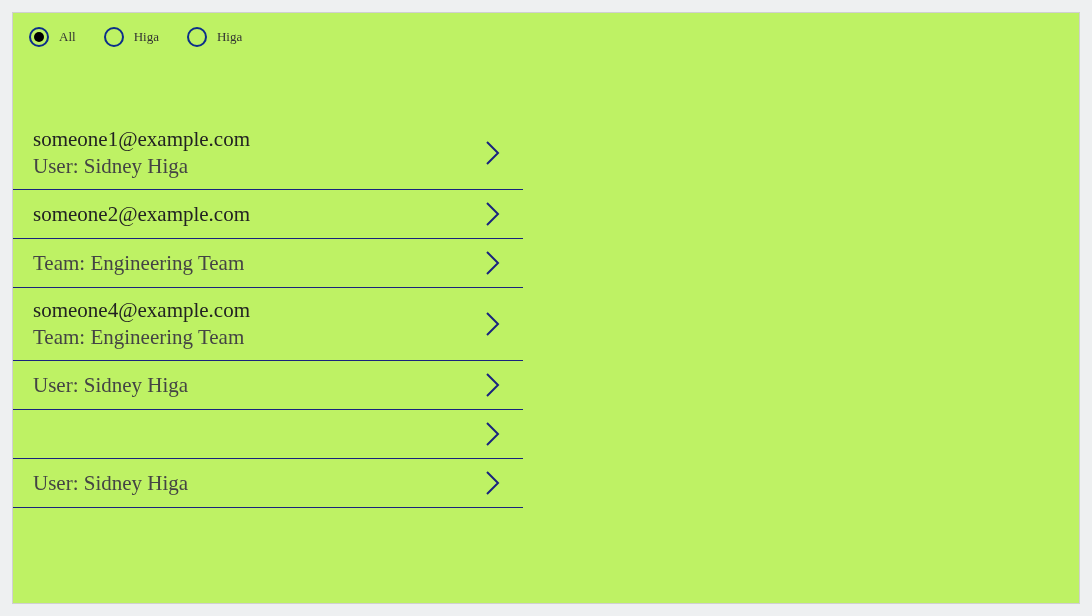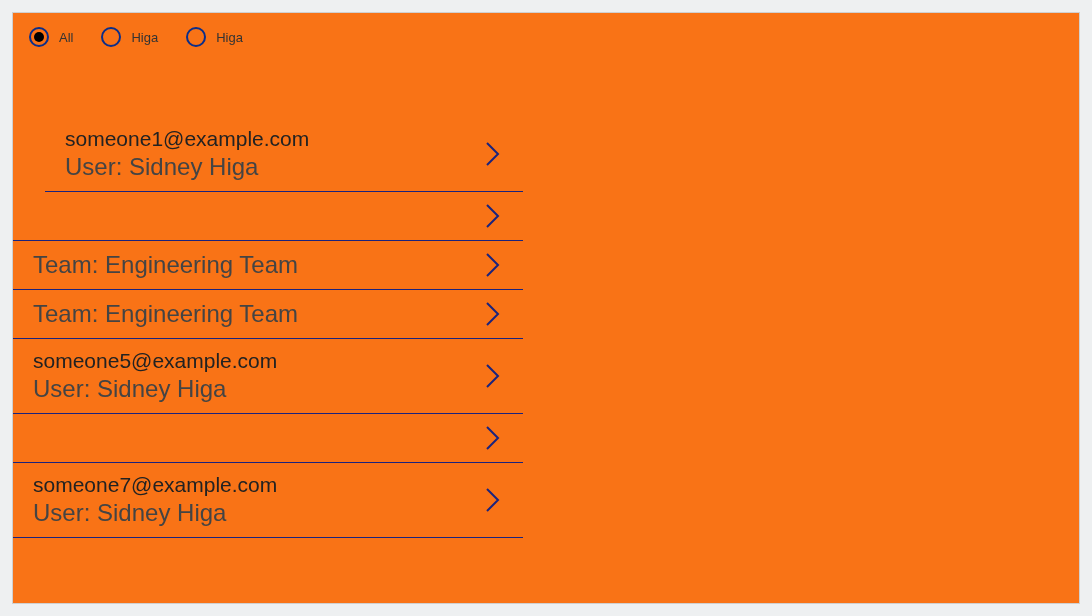--- a/index.html
+++ b/index.html
@@ -1,19 +1,19 @@
 <!DOCTYPE html>
 <html><head>
 <meta charset="utf-8">
 <style>
   * { box-sizing: border-box; margin: 0; padding: 0; }
   html, body { width: 1092px; height: 616px; font-family: "Segoe UI", Arial, sans-serif; background:#eef0f1; }
   .frame {
     position:absolute; left:12px; top:12px; right:12px; bottom:12px;
-    background:#f97316; border:1px solid #d0d0d0;
+    background:#bef264; border:1px solid #d0d0d0;font-family:Liberation Serif, serif;
   }
   .filter-bar {
     display:flex; align-items:center; gap:28px;
     padding:14px 16px 0 16px;
   }
   .radio-option { display:flex; align-items:center; gap:10px; cursor:pointer; }
   .radio-outer {
     width:20px; height:20px; border-radius:50%;
     border:2px solid #0b2e8a; display:flex; align-items:center; justify-content:center;
   }
@@ -27,24 +27,24 @@
   
   .list-wrap::-webkit-scrollbar { width:16px; background:#f1f1f1; }
   .list-wrap::-webkit-scrollbar-thumb { background:#c3c3c3; }
   .list-wrap::-webkit-scrollbar-button { height:14px; background:#f1f1f1; }
   .list-item {
     display:flex; align-items:center; justify-content:space-between;
     padding:10px 20px 10px 20px;
     border-bottom:1px solid #1a237e;
     cursor:pointer;
   }
-  .list-item:first-child { padding-top:14px;margin-left:32px; }
+  .list-item:first-child { padding-top:14px; }
   .item-texts { display:flex; flex-direction:column; gap:2px; }
   .item-email { font-size:21px; color:#222; font-weight:400; }
-  .item-sub   { font-size:24px; color:#444; font-weight:300; }
+  .item-sub   { font-size:21px; color:#444; font-weight:300; }
   .chevron { flex:0 0 auto; }
   .chevron svg { width:20px; height:28px; display:block; }
   .chevron svg path { stroke:#1a237e; stroke-width:2; fill:none; }
 </style>
 </head>
 <body>
 
 <div class="frame">
 
   <div class="filter-bar">
@@ -73,20 +73,21 @@
       </div>
       <span class="chevron">
         <svg viewBox="0 0 20 28">
             <path d="M4 3 L15 14 L4 25"></path>
           </svg>
       </span>
     </div>
 
     <div class="list-item">
       <div class="item-texts">
+        <span class="item-email">someone2@example.com</span>
       </div>
       <span class="chevron">
         <svg viewBox="0 0 20 28">
             <path d="M4 3 L15 14 L4 25"></path>
           </svg>
       </span>
     </div>
 
     <div class="list-item">
       <div class="item-texts">
@@ -94,32 +95,32 @@
       </div>
       <span class="chevron">
         <svg viewBox="0 0 20 28">
             <path d="M4 3 L15 14 L4 25"></path>
           </svg>
       </span>
     </div>
 
     <div class="list-item">
       <div class="item-texts">
+        <span class="item-email">someone4@example.com</span>
         <span class="item-sub">Team: Engineering Team</span>
       </div>
       <span class="chevron">
         <svg viewBox="0 0 20 28">
             <path d="M4 3 L15 14 L4 25"></path>
           </svg>
       </span>
     </div>
 
     <div class="list-item">
       <div class="item-texts">
-        <span class="item-email">someone5@example.com</span>
         <span class="item-sub">User: Sidney Higa</span>
       </div>
       <span class="chevron">
         <svg viewBox="0 0 20 28">
             <path d="M4 3 L15 14 L4 25"></path>
           </svg>
       </span>
     </div>
 
     <div class="list-item">
@@ -127,21 +128,20 @@
       </div>
       <span class="chevron">
         <svg viewBox="0 0 20 28">
             <path d="M4 3 L15 14 L4 25"></path>
           </svg>
       </span>
     </div>
 
     <div class="list-item">
       <div class="item-texts">
-        <span class="item-email">someone7@example.com</span>
         <span class="item-sub">User: Sidney Higa</span>
       </div>
       <span class="chevron">
         <svg viewBox="0 0 20 28">
             <path d="M4 3 L15 14 L4 25"></path>
           </svg>
       </span>
     </div>
 
   </div>

